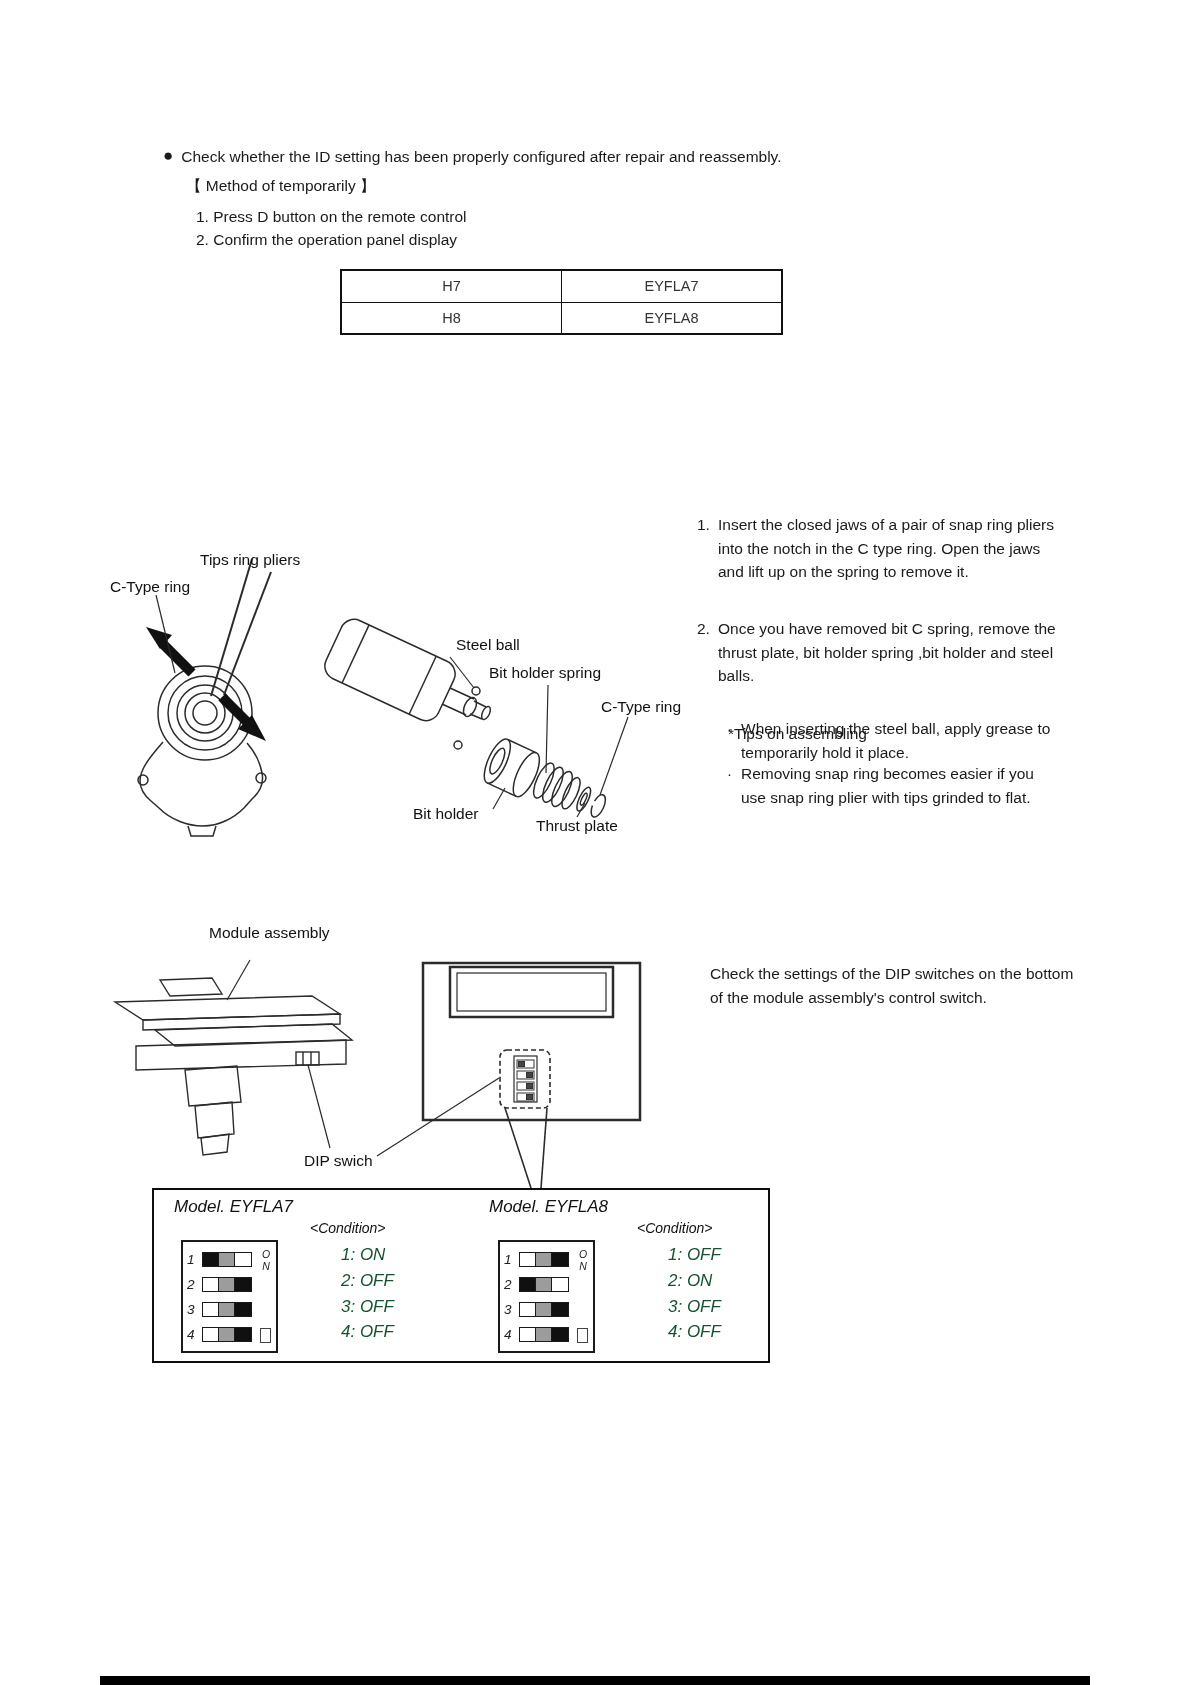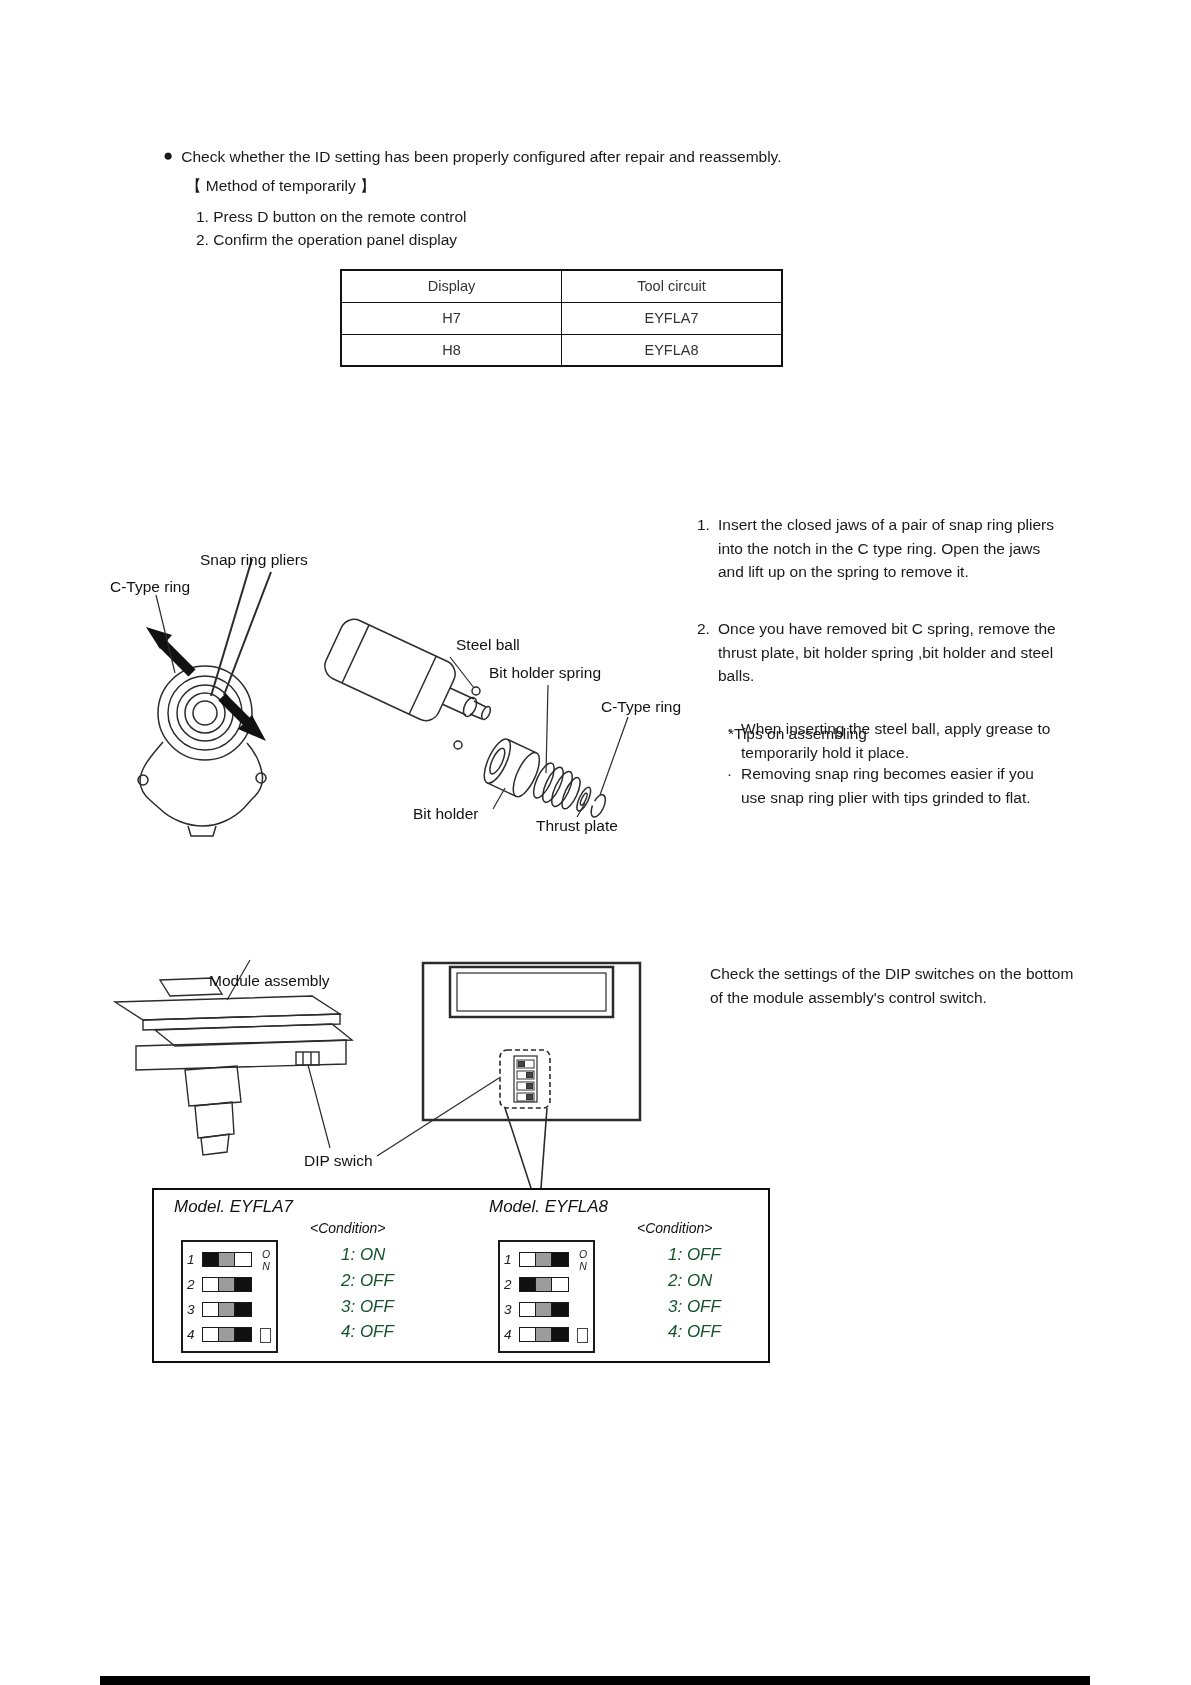--- a/index.html
+++ b/index.html
@@ -64,24 +64,20 @@
   <span class="txt">Check whether the ID setting has been properly configured after repair and reassembly.</span>
 </div>
 
 <div class="abs txt" style="left:186px; top:174px;">【 Method of temporarily 】</div>
 
 <div class="abs txt" style="left:196px; top:205px;">1.  Press D button on the remote control</div>
 <div class="abs txt" style="left:196px; top:228px;">2.  Confirm the operation panel display</div>
 
 <table class="disp-table">
   <tbody>
-      <tr>
-    <th>Display</th>
-    <th>Tool circuit</th>
-  </tr>
   <tr>
     <td>H7</td>
     <td>EYFLA7</td>
   </tr>
   <tr>
     <td>H8</td>
     <td>EYFLA8</td>
   </tr>
 </tbody>
   </table>
@@ -154,21 +150,21 @@
     </g>
 
     <line x1="350" y1="112" x2="374" y2="143" stroke-width="1.2"></line>
     <line x1="448" y1="140" x2="446" y2="228" stroke-width="1.2"></line>
     <line x1="528" y1="172" x2="500" y2="250" stroke-width="1.2"></line>
     <line x1="393" y1="264" x2="405" y2="243" stroke-width="1.2"></line>
     <line x1="477" y1="272" x2="485" y2="258" stroke-width="1.2"></line>
   </g>
 </svg>
 
-<div class="dlabel" style="left:200px; top:551px;">Snap ring pliers</div>
+<div class="dlabel" style="left:200px; top:551px;">Tips ring pliers</div>
 <div class="dlabel" style="left:110px; top:578px;">C-Type ring</div>
 <div class="dlabel" style="left:421px; top:636px;margin-left:35px;">Steel ball</div>
 <div class="dlabel" style="left:489px; top:664px;">Bit holder spring</div>
 <div class="dlabel" style="left:601px; top:698px;">C-Type ring</div>
 <div class="dlabel" style="left:413px; top:805px;">Bit holder</div>
 <div class="dlabel" style="left:536px; top:817px;">Thrust plate</div>
 
 <div class="para" style="left:697px; top:513px; width:362px;">
   <span class="marker">1.</span>
   <span>Insert the closed jaws of a pair of snap ring pliers into the notch in the C type ring. Open the jaws and lift up on the spring to remove it.</span>
@@ -220,21 +216,21 @@
         <rect x="426.5" y="133.5" width="6" height="5" fill="#444"></rect>
       <rect x="417" y="143" width="17" height="8"></rect>
         <rect x="426.5" y="144.5" width="6" height="5" fill="#444"></rect>
     </g>
     <line x1="405" y1="158" x2="431" y2="238" stroke-width="1.6"></line>
     <line x1="447" y1="158" x2="441" y2="238" stroke-width="1.6"></line>
     <line x1="277" y1="206" x2="399" y2="128" stroke-width="1.2"></line>
   </g>
 </svg>
 
-<div class="dlabel" style="left:209px; top:972px;">Module assembly</div>
+<div class="dlabel" style="left:209px; top:924px;">Module assembly</div>
 <div class="dlabel" style="left:304px; top:1152px;">DIP swich</div>
 <div class="abs txt" style="left:710px; top:962px; width:372px; line-height:24px;">Check the settings of the DIP switches on the bottom of the module assembly's control switch.</div>
 
 <div class="dipbox">
 
   <div class="model-title" style="left:20px; top:7px;">Model. EYFLA7</div>
   <div class="cond-head" style="left:156px; top:30px;">&lt;Condition&gt;</div>
 
   <div class="dipgfx" style="left:27px; top:50px;">
     <div class="dip-row">

